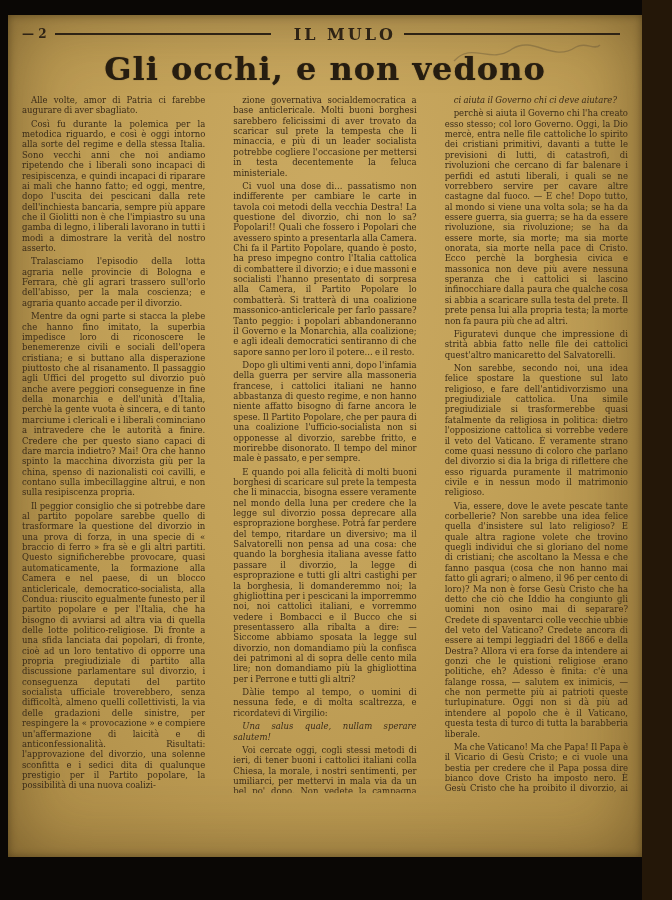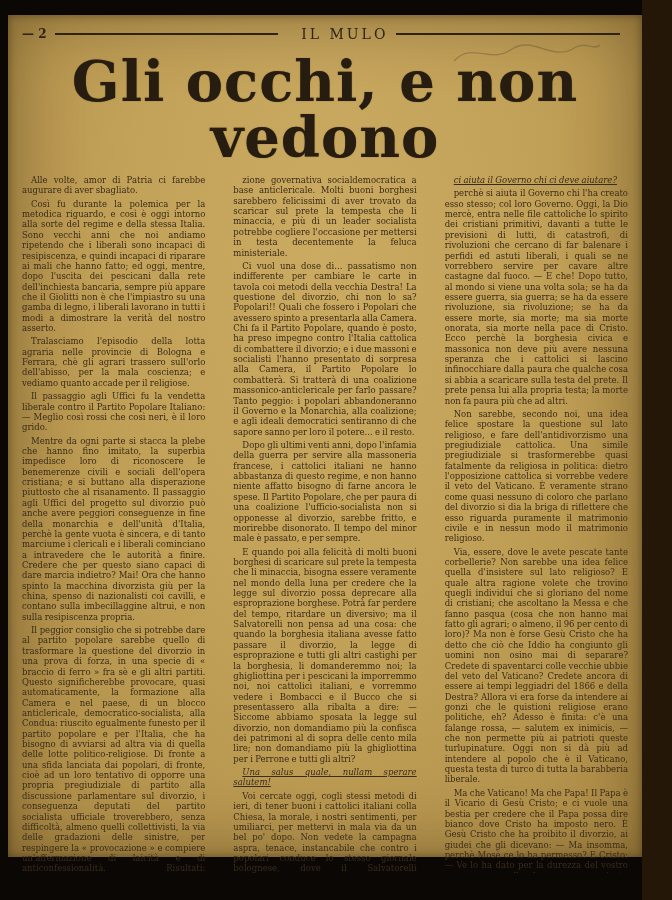--- a/index.html
+++ b/index.html
@@ -5,29 +5,29 @@
   html,body{margin:0;padding:0;width:672px;height:900px;overflow:hidden;
     background:#0a0705;font-family:"DejaVu Serif", serif;}
   .paper{position:absolute;left:8px;top:15px;width:634px;height:842px;
     background:radial-gradient(ellipse at 50% 28%, #cbaa62 0%, #c2a158 45%, #ac8b46 100%);
     box-shadow:inset 0 0 70px rgba(55,38,12,.45), inset 0 0 8px rgba(40,28,8,.5);
     padding:8px 14px 0 14px;box-sizing:border-box;color:#3b2c19;}
   .right-strip{position:absolute;right:0;top:0;width:30px;height:900px;background:#241708;}
   .header{display:flex;align-items:center;height:22px;}
   .pagenum{font-weight:bold;font-size:12px;color:#2e2315;white-space:nowrap;}
   .rule{flex:1;border-top:2.5px solid #2e2315;height:0;margin:0 8px;}
-  .masthead{font-weight:normal;font-size:14px;letter-spacing:3px;color:#2e2315;white-space:nowrap;margin-left:15px;}
+  .masthead{font-weight:bold;font-size:16px;letter-spacing:3px;color:#2e2315;white-space:nowrap;margin-left:15px;}
   .headline{margin:8px 0 10px 0;text-align:center;font-weight:bold;
-    font-size:56px;line-height:1.0;color:#261d10;letter-spacing:1px;
+    font-size:32px;line-height:1.0;color:#261d10;letter-spacing:1px;
     text-shadow:0 0 1px rgba(38,29,16,.6);}
   .columns{display:flex;gap:28px;height:698px;overflow:hidden;}
   .col{flex:1;text-align:justify;font-size:8.5px;line-height:1.22;
     word-spacing:-0.4px;overflow:hidden;}
   .col p{margin:0 0 3px 0;text-indent:9px;}
-  .col p.italic{font-style:italic;text-decoration:underline;}
+  .col p.italic{font-style:italic;}
   .scribble{position:absolute;right:40px;top:22px;opacity:.45;}
 </style>
 </head>
 <body>
 
 <div class="right-strip"></div>
 
 <div class="paper">
 
   <svg class="scribble" width="150" height="34" viewBox="0 0 150 34">
@@ -43,38 +43,39 @@
 
   <div class="headline">
     <div>Gli occhi, e non vedono</div>
   </div>
 
   <div class="columns">
 
     <div class="col">
       <p>Alle volte, amor di Patria ci farebbe augurare di aver sbagliato.</p>
       <p>Così fu durante la polemica per la metodica riguardo, e così è oggi intorno alla sorte del regime e della stessa Italia. Sono vecchi anni che noi andiamo ripetendo che i liberali sono incapaci di resipiscenza, e quindi incapaci di riparare ai mali che hanno fatto; ed oggi, mentre, dopo l'uscita dei pescicani dalla rete dell'inchiesta bancaria, sempre più appare che il Giolitti non è che l'impiastro su una gamba di legno, i liberali lavorano in tutti i modi a dimostrare la verità del nostro asserto.</p>
-      <p>Tralasciamo l'episodio della lotta agraria nelle provincie di Bologna e Ferrara, chè gli agrari trassero sull'orlo dell'abisso, per la mala coscienza; e vediamo quanto accade per il religiose.</p>
-      <p>Il passaggio agli Uffici fu la vendetta liberale contro il Partito Popolare Italiano: — Meglio così rossi che così neri, è il loro grido.</p>
+      <p>Tralasciamo l'episodio della lotta agraria nelle provincie di Bologna e Ferrara, chè gli agrari trassero sull'orlo dell'abisso, per la mala coscienza; e agraria quanto accade per il divorzio.</p>
       <p>Mentre da ogni parte si stacca la plebe che hanno fino imitato, la superbia impedisce loro di riconoscere le benemerenze civili e sociali dell'opera cristiana; e si buttano alla disperazione piuttosto che al risanamento. Il passaggio agli Uffici del progetto sul divorzio può anche avere peggiori conseguenze in fine della monarchia e dell'unità d'Italia, perchè la gente vuota è sincera, e di tanto marciume i clericali e i liberali cominciano a intravedere che le autorità a finire. Credere che per questo siano capaci di dare marcia indietro? Mai! Ora che hanno spinto la macchina divorzista giù per la china, spenso di nazionalisti coi cavilli, e contano sulla imbecillaggine altrui, e non sulla resipiscenza propria.</p>
       <p>Il peggior consiglio che si potrebbe dare al partito popolare sarebbe quello di trasformare la questione del divorzio in una prova di forza, in una specie di « braccio di ferro » fra sè e gli altri partiti. Questo significherebbe provocare, quasi automaticamente, la formazione alla Camera e nel paese, di un blocco anticlericale, democratico-socialista, alla Condua: riuscito egualmente funesto per il partito popolare e per l'Italia, che ha bisogno di avviarsi ad altra via di quella delle lotte politico-religiose. Di fronte a una sfida lanciata dai popolari, di fronte, cioè ad un loro tentativo di opporre una propria pregiudiziale di partito alla discussione parlamentare sul divorzio, i conseguenza deputati del partito socialista ufficiale troverebbero, senza difficoltà, almeno quelli collettivisti, la via delle gradazioni delle sinistre, per respingere la « provocazione » e compiere un'affermazione di laicità e di anticonfessionalità. Risultati: l'approvazione del divorzio, una solenne sconfitta e i sedici dita di qualunque prestigio per il Partito popolare, la possibilità di una nuova coalizi-</p>
     </div>
 
     <div class="col">
       <p>zione governativa socialdemocratica a base anticlericale. Molti buoni borghesi sarebbero felicissimi di aver trovato da scaricar sul prete la tempesta che li minaccia, e più di un leader socialista potrebbe cogliere l'occasione per mettersi in testa decentemente la feluca ministeriale.</p>
       <p>Ci vuol una dose di... passatismo non indifferente per cambiare le carte in tavola coi metodi della vecchia Destra! La questione del divorzio, chi non lo sa? Popolari!! Quali che fossero i Popolari che avessero spinto a presentarla alla Camera. Chi fa il Partito Popolare, quando è posto, ha preso impegno contro l'Italia cattolica di combattere il divorzio; e i due massoni e socialisti l'hanno presentato di sorpresa alla Camera, il Partito Popolare lo combatterà. Si tratterà di una coalizione massonico-anticlericale per farlo passare? Tanto peggio: i popolari abbandoneranno il Governo e la Monarchia, alla coalizione; e agli ideali democratici sentiranno di che sapore sanno per loro il potere... e il resto.</p>
       <p>Dopo gli ultimi venti anni, dopo l'infamia della guerra per servire alla massoneria francese, i cattolici italiani ne hanno abbastanza di questo regime, e non hanno niente affatto bisogno di farne ancora le spese. Il Partito Popolare, che per paura di una coalizione l'ufficio-socialista non si opponesse al divorzio, sarebbe fritto, e morirebbe disonorato. Il tempo del minor male è passato, e per sempre.</p>
       <p>E quando poi alla felicità di molti buoni borghesi di scaricare sul prete la tempesta che li minaccia, bisogna essere veramente nel mondo della luna per credere che la legge sul divorzio possa deprecare alla esproprazione borghese. Potrà far perdere del tempo, ritardare un diversivo; ma il Salvatorelli non pensa ad una cosa: che quando la borghesia italiana avesse fatto passare il divorzio, la legge di esproprazione e tutti gli altri castighi per la borghesia, li domanderemmo noi; la ghigliottina per i pescicani la imporremmo noi, noi cattolici italiani, e vorremmo vedere i Bombacci e il Bucco che si presentassero alla ribalta a dire: — Siccome abbiamo sposata la legge sul divorzio, non domandiamo più la confisca dei patrimoni al di sopra delle cento mila lire; non domandiamo più la ghigliottina per i Perrone e tutti gli altri?</p>
+      <p>Dàlie tempo al tempo, o uomini di nessuna fede, e di molta scaltrezza, e ricordatevi di Virgilio:</p>
       <p class="italic">Una salus quale, nullam sperare salutem!</p>
       <p>Voi cercate oggi, cogli stessi metodi di ieri, di tener buoni i cattolici italiani colla Chiesa, la morale, i nostri sentimenti, per umiliarci, per mettervi in mala via da un bel po' dopo. Non vedete la campagna aspra, tenace, instancabile che contro i popolari conduce lo stesso giornale bolognese, dove il Salvatorelli spolmonava; chi ha più potere nel nostro paese? E credete proprio di spaventarci colle vecchie ubbie e che ci si vedrebbe il velo del Vaticano? Credete ancora di essere quelli che possono venire a predicare tra le nostre file: — Se non</p>
     </div>
 
     <div class="col">
       <p class="italic">ci aiuta il Governo chi ci deve aiutare?</p>
       <p>perchè si aiuta il Governo chi l'ha creato esso stesso; col loro Governo. Oggi, la Dio mercè, entra nelle file cattoliche lo spirito dei cristiani primitivi, davanti a tutte le previsioni di lutti, di catastrofi, di rivoluzioni che cercano di far balenare i perfidi ed astuti liberali, i quali se ne vorrebbero servire per cavare altre castagne dal fuoco. — E che! Dopo tutto, al mondo si viene una volta sola; se ha da essere guerra, sia guerra; se ha da essere rivoluzione, sia rivoluzione; se ha da essere morte, sia morte; ma sia morte onorata, sia morte nella pace di Cristo. Ecco perchè la borghesia civica e massonica non deve più avere nessuna speranza che i cattolici si lascino infinocchiare dalla paura che qualche cosa si abbia a scaricare sulla testa del prete. Il prete pensa lui alla propria testa; la morte non fa paura più che ad altri.</p>
+      <p>Figuratevi dunque che impressione di strità abbia fatto nelle file dei cattolici quest'altro manicaretto del Salvatorelli.</p>
       <p>Non sarebbe, secondo noi, una idea felice spostare la questione sul lato religioso, e fare dell'antidivorzismo una pregiudiziale cattolica. Una simile pregiudiziale si trasformerebbe quasi fatalmente da religiosa in politica: dietro l'opposizione cattolica si vorrebbe vedere il veto del Vaticano. È veramente strano come quasi nessuno di coloro che parlano del divorzio si dia la briga di riflettere che esso riguarda puramente il matrimonio civile e in nessun modo il matrimonio religioso.</p>
       <p>Via, essere, dove le avete pescate tante corbellerie? Non sarebbe una idea felice quella d'insistere sul lato religioso? E quale altra ragione volete che trovino quegli individui che si gloriano del nome di cristiani; che ascoltano la Messa e che fanno pasqua (cosa che non hanno mai fatto gli agrari; o almeno, il 96 per cento di loro)? Ma non è forse Gesù Cristo che ha detto che ciò che Iddio ha congiunto gli uomini non osino mai di separare? Credete di spaventarci colle vecchie ubbie del veto del Vaticano? Credete ancora di essere ai tempi leggiadri del 1866 e della Destra? Allora vi era forse da intendere ai gonzi che le quistioni religiose erano politiche, eh? Adesso è finita: c'è una falange rossa, — salutem ex inimicis, — che non permette più ai patrioti queste turlupinature. Oggi non si dà più ad intendere al popolo che è il Vaticano, questa testa di turco di tutta la barabberia liberale.</p>
       <p>Ma che Vaticano! Ma che Papa! Il Papa è il Vicario di Gesù Cristo; e ci vuole una bestia per credere che il Papa possa dire bianco dove Cristo ha imposto nero. È Gesù Cristo che ha proibito il divorzio, ai giudei che gli dicevano: — Ma insomma, perchè Mosè ce lo ha permesso? E Cristo: — Ve lo ha dato per la durezza del vostro cuore; ma nella legge nuova niente divorzio. — Quindi, niente Papa, niente Vaticano, niente politica; c'era Cristo, tutto Gesù Cristo; la sua dottrina, la sua legge, la sua morale, inflessibile: andate a dormire colle vostre trappolerie!</p>
 
     </div>
 
   </div>
 </div>
 
 </body></html>

